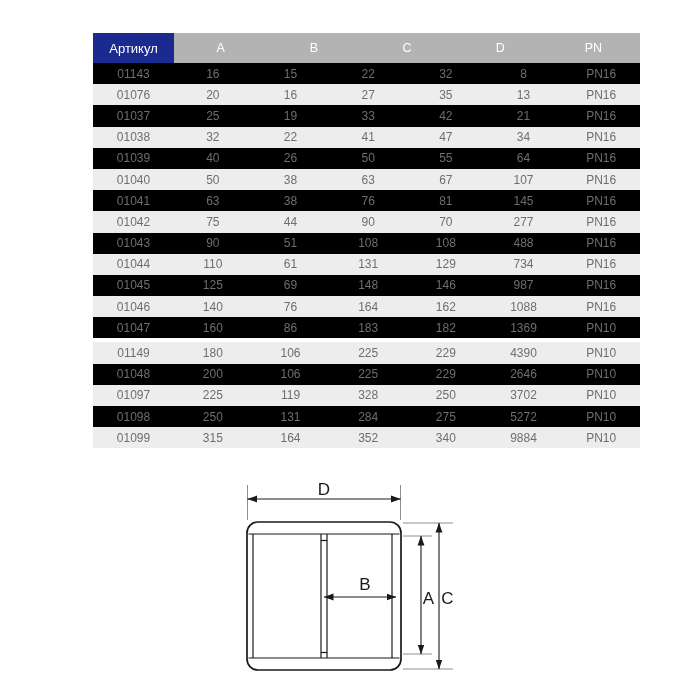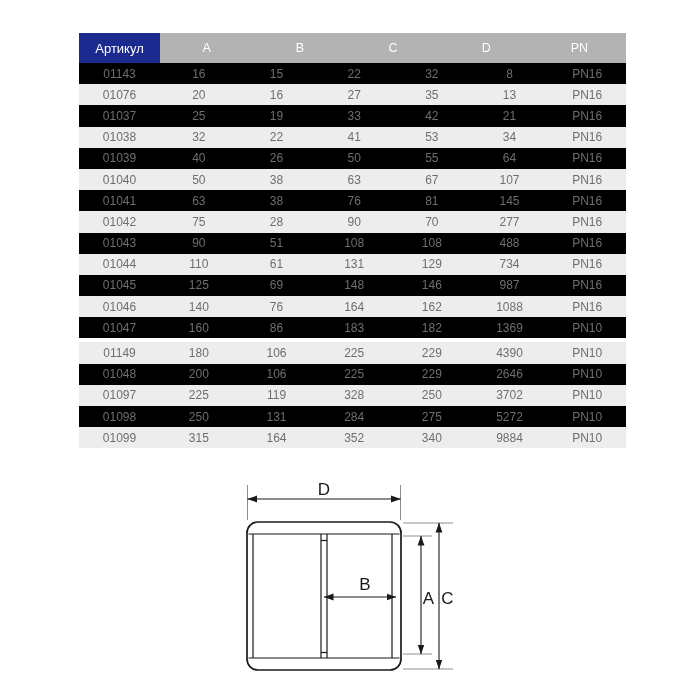--- a/index.html
+++ b/index.html
@@ -6,21 +6,21 @@
   .page {
     position: relative;
     width: 700px;
     height: 700px;
     background: #ffffff;
     overflow: hidden;
     font-family: "Liberation Sans", sans-serif;
   }
   .spec-table {
     position: absolute;
-    left: 79px;
+    left: 93px;
     top: 33px;
     width: 547px;
   }
   .thead {
     display: flex;
     height: 30px;
     background: var(--header-bg, #b3b3b3);
   }
   .th {
     flex: 1;
@@ -94,21 +94,21 @@
           <div class="td">33</div>
           <div class="td">42</div>
           <div class="td">21</div>
           <div class="td">PN16</div>
         </div>
         <div class="tr stripe">
       <div class="td article">01038</div>
     <div class="td">32</div>
           <div class="td">22</div>
           <div class="td">41</div>
-          <div class="td">53</div>
+          <div class="td">47</div>
           <div class="td">34</div>
           <div class="td">PN16</div>
         </div>
         <div class="tr">
       <div class="td article">01039</div>
     <div class="td">40</div>
           <div class="td">26</div>
           <div class="td">50</div>
           <div class="td">55</div>
           <div class="td">64</div>
@@ -128,21 +128,21 @@
     <div class="td">63</div>
           <div class="td">38</div>
           <div class="td">76</div>
           <div class="td">81</div>
           <div class="td">145</div>
           <div class="td">PN16</div>
         </div>
         <div class="tr stripe">
       <div class="td article">01042</div>
     <div class="td">75</div>
-          <div class="td">28</div>
+          <div class="td">44</div>
           <div class="td">90</div>
           <div class="td">70</div>
           <div class="td">277</div>
           <div class="td">PN16</div>
         </div>
         <div class="tr">
       <div class="td article">01043</div>
     <div class="td">90</div>
           <div class="td">51</div>
           <div class="td">108</div>

